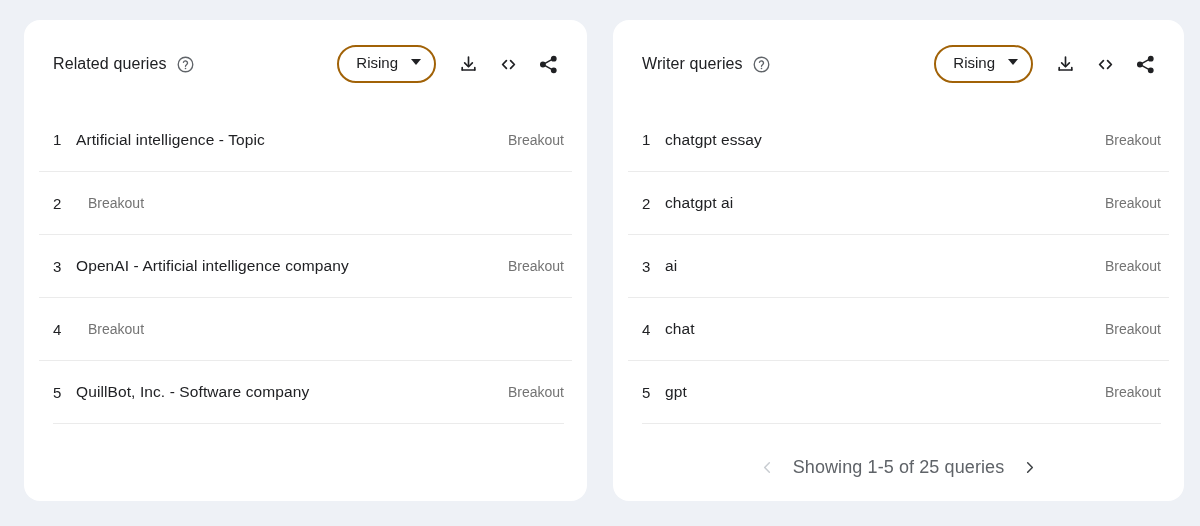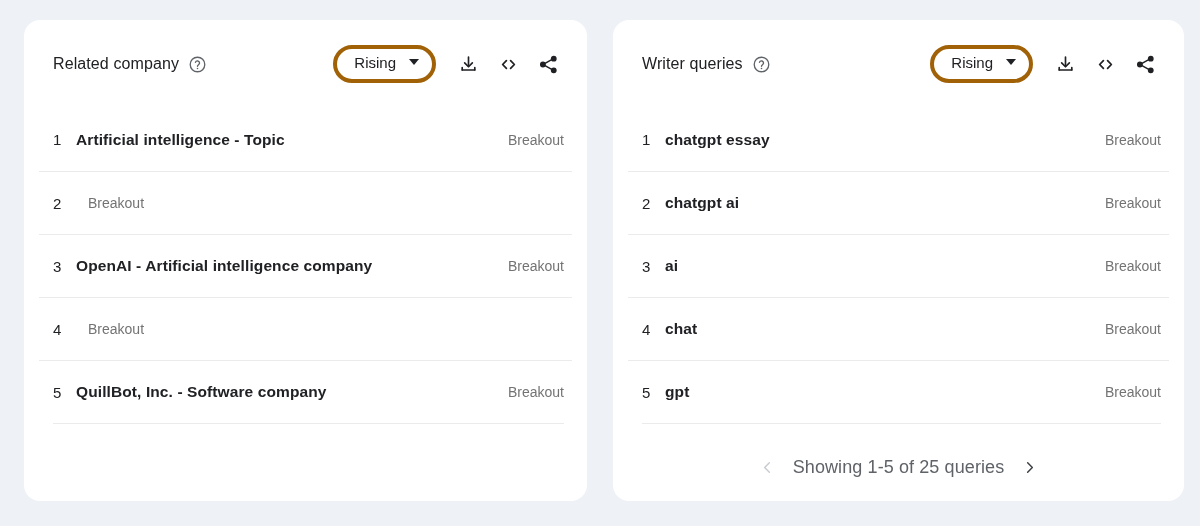--- a/index.html
+++ b/index.html
@@ -61,21 +61,21 @@
     color: #5f6368;
   }
   .header-spacer { flex: 1 1 auto; }
 
   .select-pill {
     display: inline-flex;
     align-items: center;
     gap: 13px;
     height: 38px;
     padding: 0 13px 4px 17px;
-    border: 4px solid #a16207;
+    border: 2px solid #a16207;
     border-radius: 20px;
     background: #fff;
     font-size: 15px;
     color: #202124;
     cursor: pointer;
     box-sizing: border-box;
     white-space: nowrap;
   }
   .caret {
     width: 0; height: 0;
@@ -124,21 +124,20 @@
     flex: 0 0 auto;
   }
   .row-label {
     font-size: 15.5px;
     color: #202124;
     letter-spacing: .1px;
     flex: 1 1 auto;
     overflow: hidden;
     white-space: nowrap;
     text-overflow: ellipsis;
-    font-weight: bold;
   }
   .row-value {
     font-size: 14px;
     color: #737373;
     flex: 0 0 auto;
     padding-left: 12px;
   }
   .rows-end {
     border-top: 1px solid #ebebeb;
     margin: 0 8px 0 14px;
@@ -174,21 +173,21 @@
   .spacer-flex { flex: 1 1 auto; }
 </style>
 </head>
 <body>
 
 <div class="board">
 
   <section class="card card-topics">
 
     <div class="card-header">
-      <span class="card-title">Related company</span>
+      <span class="card-title">Related queries</span>
 
       <span class="help-icon">
         <svg width="19" height="19" viewBox="0 0 24 24" fill="none" stroke="currentColor" stroke-width="1.7">
           <circle cx="12" cy="12" r="9.2"></circle>
           <path d="M9.4 9.2a2.7 2.7 0 0 1 5.2 1c0 1.8-2.6 2.2-2.6 4" stroke-linecap="round"></path>
           <circle cx="12" cy="17.1" r="1.05" fill="currentColor" stroke="none"></circle>
         </svg>
       </span>
 
       <span class="header-spacer"></span>

